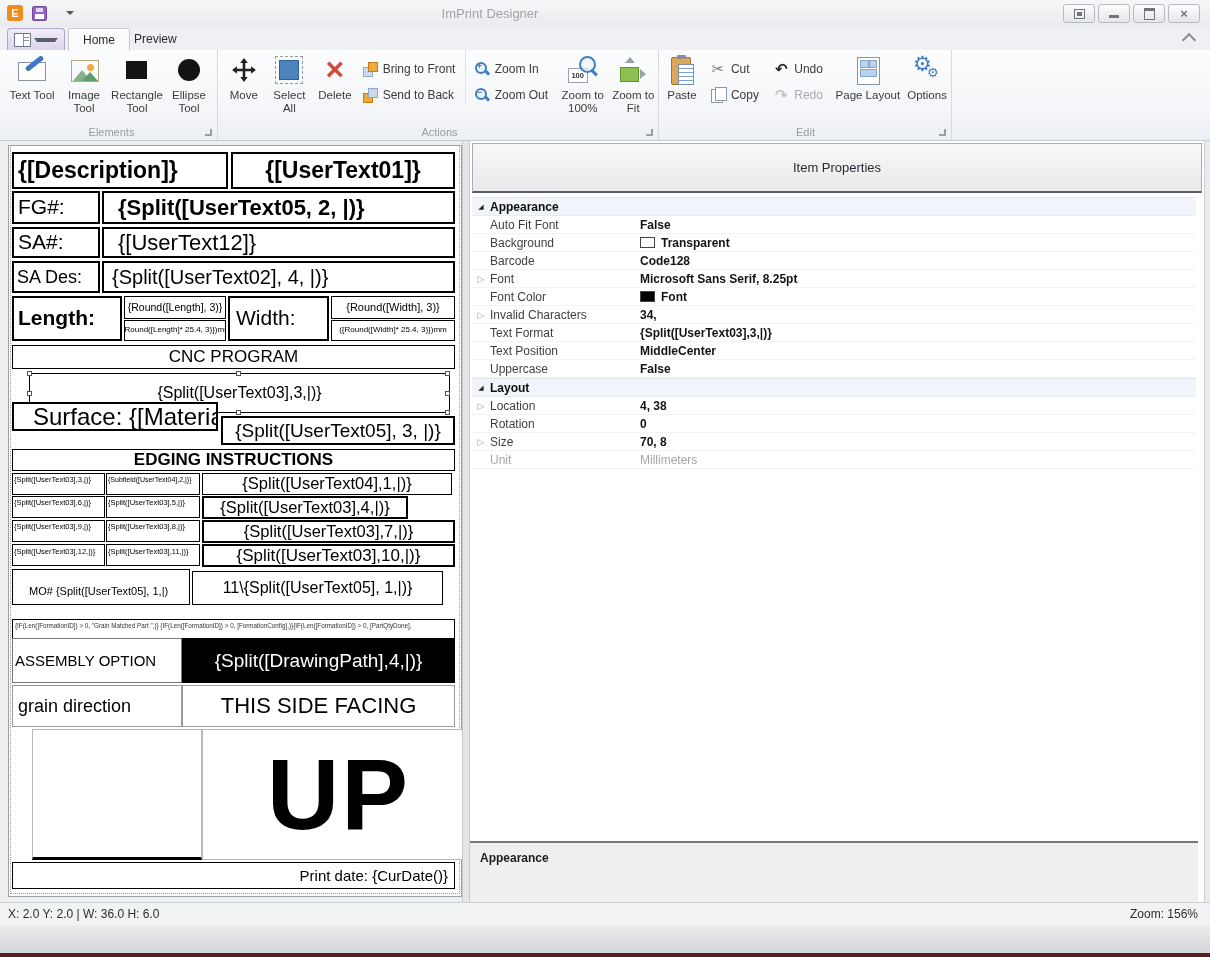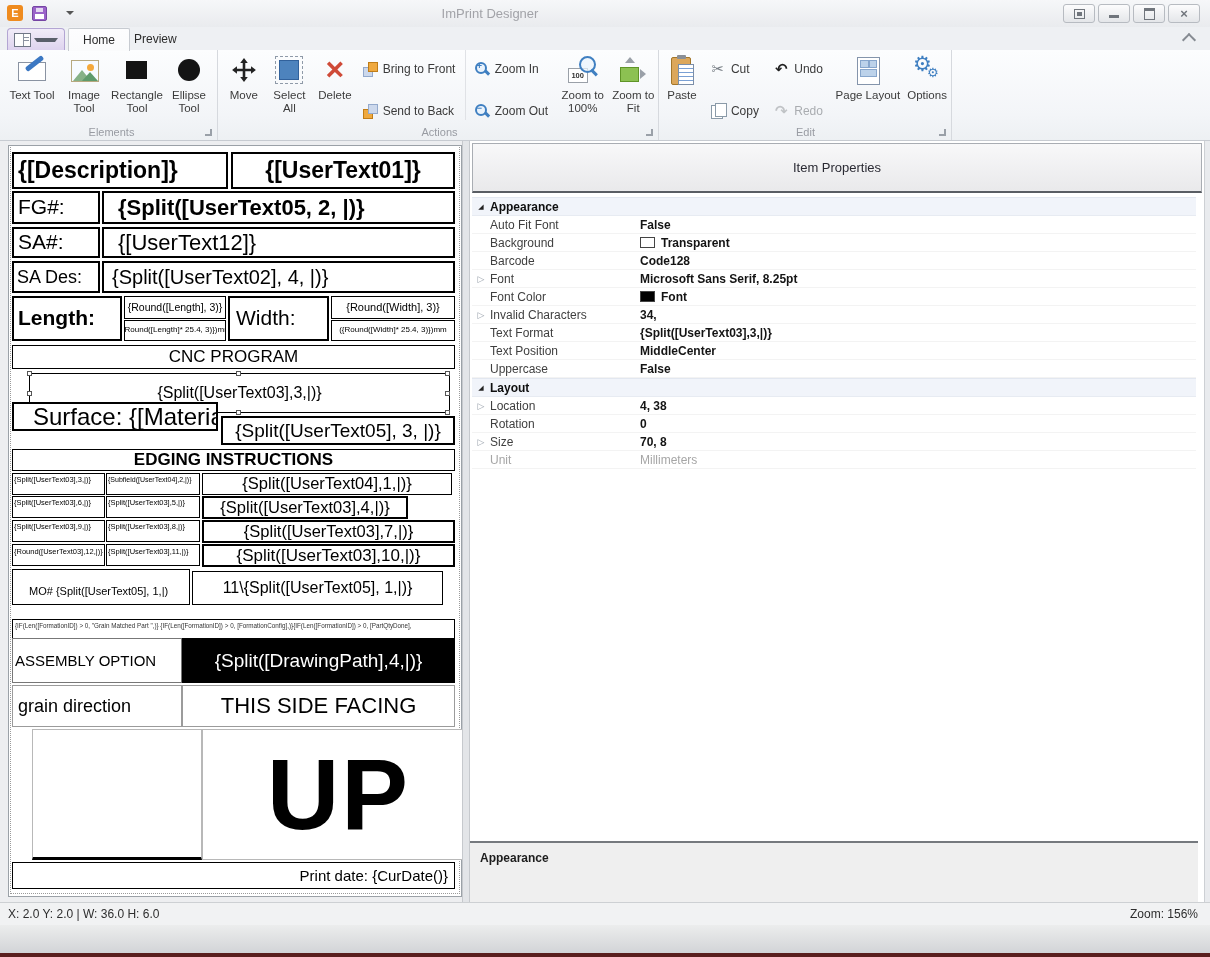--- a/index.html
+++ b/index.html
@@ -44,21 +44,21 @@
   .grp{position:absolute;top:0;bottom:0;border-right:1px solid #d6d9de;}
   .grp-elements{left:6px;width:211px;}
   .grp-actions{left:221px;width:437px;}
   .grp-edit{left:660px;width:291px;}
   .grp-label{position:absolute;left:0;right:0;bottom:2px;text-align:center;font-size:11px;color:#989ba2;}
   .launcher{position:absolute;right:5px;bottom:4px;width:5px;height:5px;border-right:2px solid #9aa0a8;border-bottom:2px solid #9aa0a8;}
   .btnrow{display:flex;height:74px;align-items:flex-start;}
   .bigbtn{display:flex;flex-direction:column;align-items:center;padding-top:4px;}
   .icon32{width:32px;height:32px;position:relative;flex:0 0 32px;}
   .bl{font-size:11.5px;line-height:12.5px;text-align:center;color:#3b3b3b;margin-top:3px;white-space:normal;}
-  .smallcol{display:flex;flex-direction:column;padding-top:10px;gap:24px;}
+  .smallcol{display:flex;flex-direction:column;padding-top:10px;gap:8px;}
   .smallbtn{display:flex;align-items:center;gap:5px;font-size:12px;color:#3b3b3b;height:18px;}
   .smallbtn.disabled{color:#a9acb0;}
   .icon16{width:16px;height:16px;position:relative;flex:0 0 16px;}
   
   .i-text .paper{position:absolute;left:2px;top:8px;width:26px;height:17px;background:#fff;border:1px solid #8a93a2;}
   .i-text .pen{position:absolute;left:8px;top:7px;width:21px;height:5px;background:#3c78c3;border-radius:2px;transform:rotate(-38deg);}
   .i-image .frame{position:absolute;left:3px;top:6px;width:26px;height:20px;background:#f7fbff;border:1px solid #b7a97f;}
   .i-image .sun{position:absolute;right:4px;top:3px;width:7px;height:7px;border-radius:50%;background:#f5a93b;}
   .i-image .m1{position:absolute;left:1px;bottom:0;width:0;height:0;border-left:9px solid transparent;border-right:9px solid transparent;border-bottom:11px solid #86b186;}
   .i-image .m2{position:absolute;left:10px;bottom:0;width:0;height:0;border-left:8px solid transparent;border-right:8px solid transparent;border-bottom:9px solid #5f9b6b;}
@@ -402,21 +402,21 @@
         <div class="cell b1 ctr" style="left:193px;top:327px;width:250px;height:22px;font-size:16.5px">{Split([UserText04],1,|)}</div>
 
         <div class="cell b1 topal" style="left:3px;top:350px;width:93px;height:22px;font-size:7.5px;padding:2px 1px">{Split([UserText03],6,|)}</div>
         <div class="cell b1 topal" style="left:97px;top:350px;width:94px;height:22px;font-size:7.5px;padding:2px 1px">{Split([UserText03],5,|)}</div>
         <div class="cell ctr" style="left:193px;top:350px;width:206px;height:23px;font-size:16.5px">{Split([UserText03],4,|)}</div>
 
         <div class="cell b1 topal" style="left:3px;top:374px;width:93px;height:22px;font-size:7.5px;padding:2px 1px">{Split([UserText03],9,|)}</div>
         <div class="cell b1 topal" style="left:97px;top:374px;width:94px;height:22px;font-size:7.5px;padding:2px 1px">{Split([UserText03],8,|)}</div>
         <div class="cell ctr" style="left:193px;top:374px;width:253px;height:23px;font-size:16.5px">{Split([UserText03],7,|)}</div>
 
-        <div class="cell b1 topal" style="left:3px;top:398px;width:93px;height:22px;font-size:7.5px;padding:3px 1px">{Round([UserText03],12,|)}</div>
+        <div class="cell b1 topal" style="left:3px;top:398px;width:93px;height:22px;font-size:7.5px;padding:3px 1px">{Split([UserText03],12,|)}</div>
         <div class="cell b1 topal" style="left:97px;top:398px;width:94px;height:22px;font-size:7.5px;padding:3px 1px">{Split([UserText03],11,|)}</div>
         <div class="cell ctr" style="left:193px;top:398px;width:253px;height:23px;font-size:17px">{Split([UserText03],10,|)}</div>
 
         <div class="cell b1 topal" style="left:3px;top:423px;width:178px;height:36px;font-size:11px;padding:16px">MO# {Split([UserText05], 1,|)</div>
         <div class="cell b1 ctr" style="left:183px;top:425px;width:251px;height:34px;font-size:16px">11\{Split([UserText05], 1,|)}</div>
 
         <div class="cell b1 topal" style="left:3px;top:473px;width:443px;height:25px;font-size:6.3px;padding:3px 2px;color:#333">{IF(Len([FormationID]) &gt; 0, "Grain Matched Part ",)} {IF(Len([FormationID]) &gt; 0, [FormationConfig],)}{IF(Len([FormationID]) &gt; 0, [PartQtyDone],</div>
 
         <div class="cell b1" style="left:3px;top:492px;width:170px;height:45px;font-size:15px;padding-left:2px;border-color:#777">ASSEMBLY OPTION</div>
         <div class="cell b1 ctr" style="left:173px;top:492px;width:273px;height:45px;font-size:19px;background:#000;color:#fff;border-color:#000">{Split([DrawingPath],4,|)}</div>

